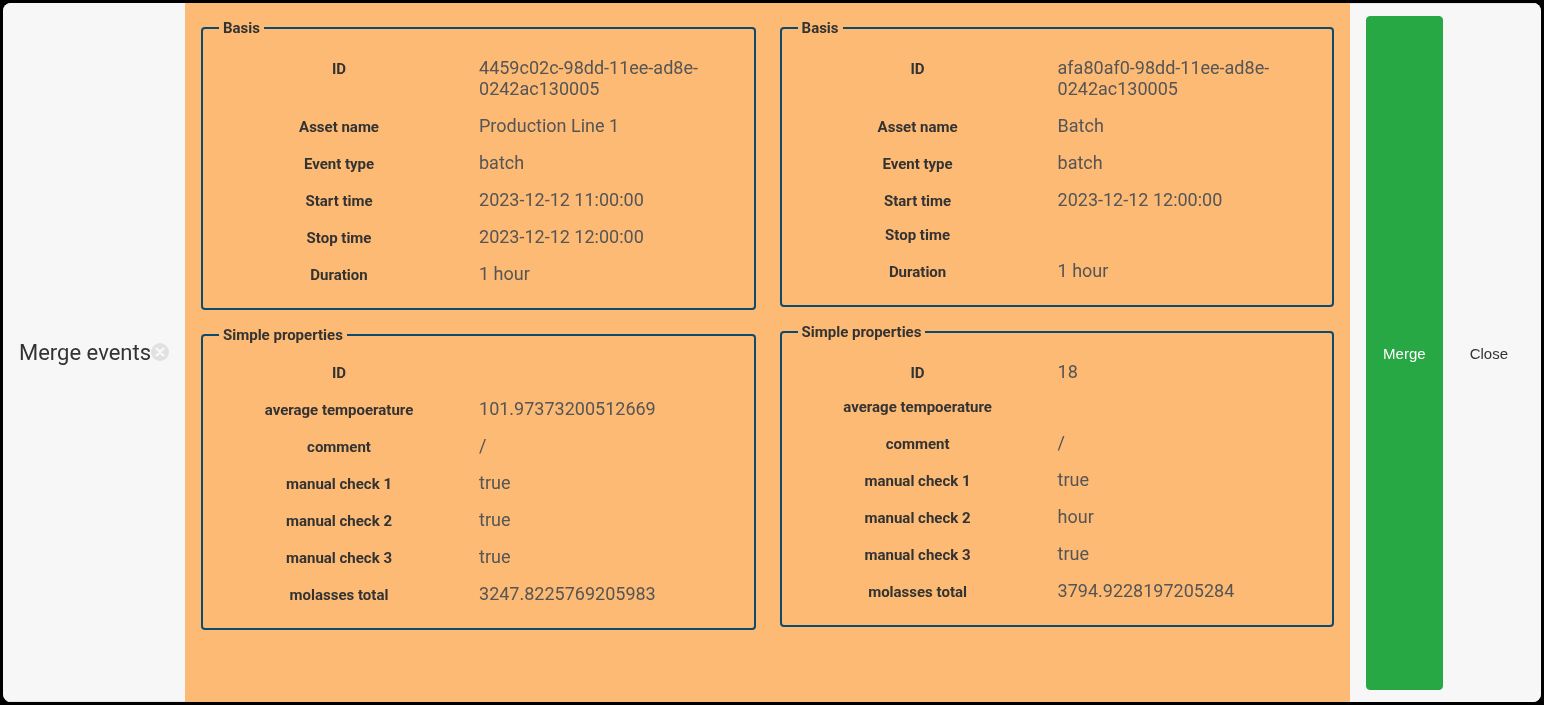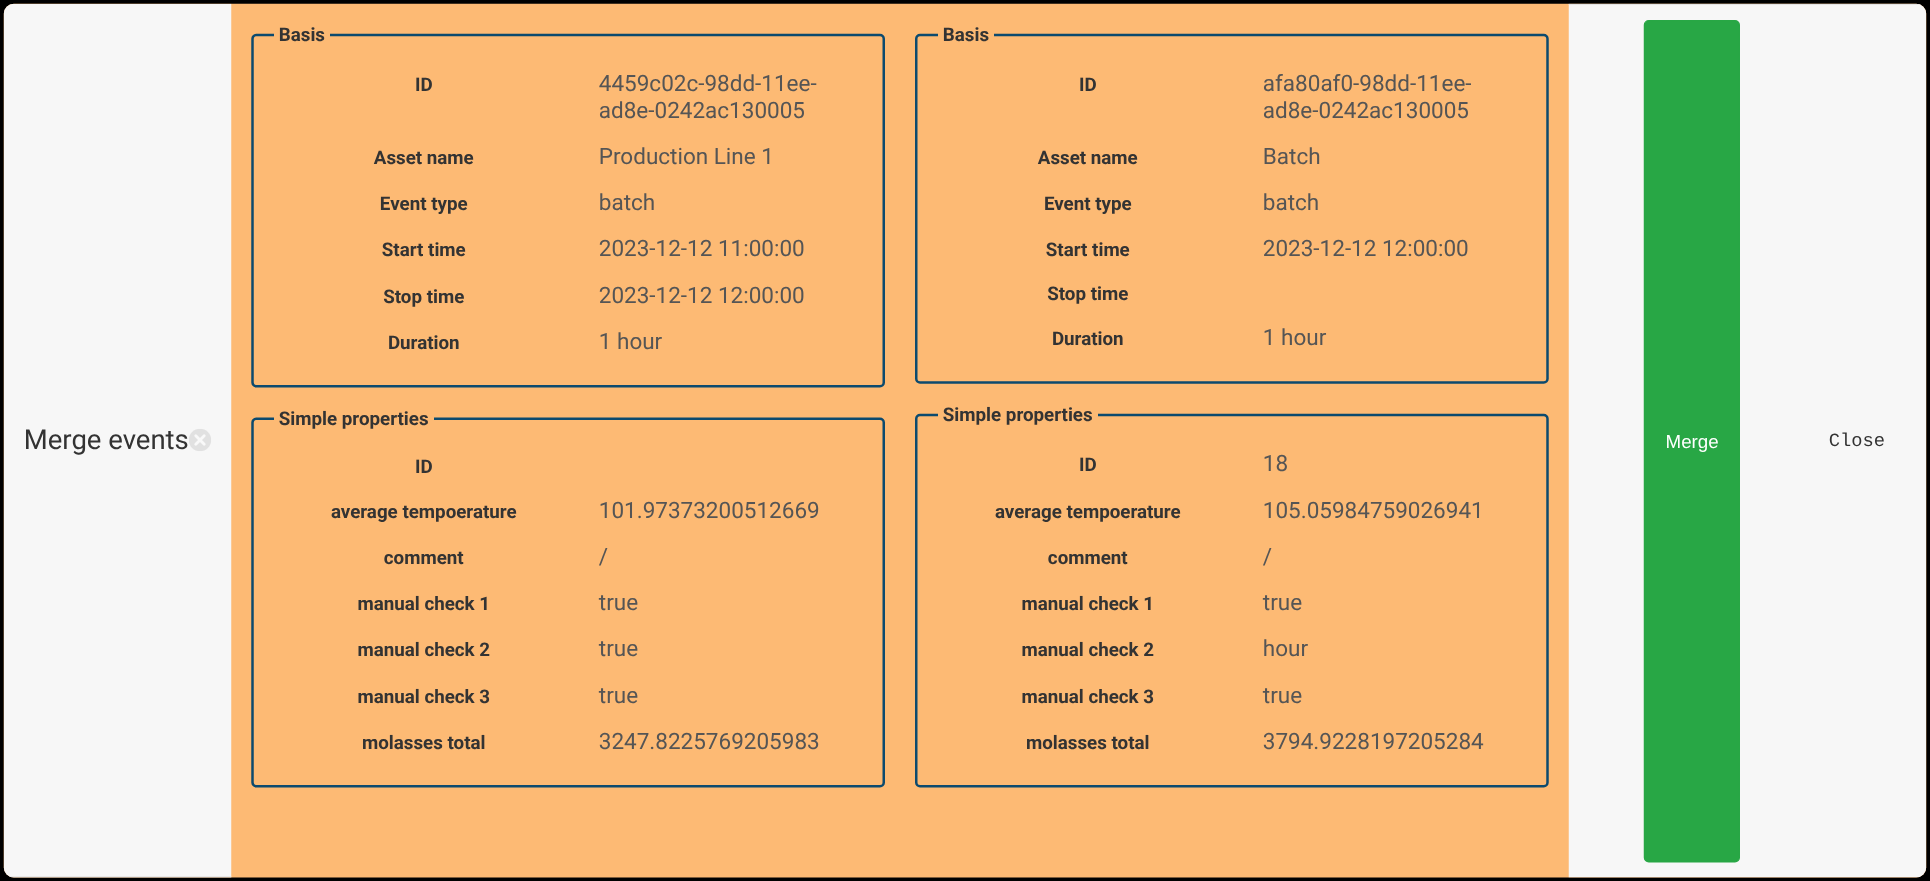--- a/index.html
+++ b/index.html
@@ -99,32 +99,30 @@
       display: flex;
       justify-content: flex-end;
       gap: 10px;
     }
     .btn {
       padding: 0 16px;
       font-size: 15px;
       border-radius: 4px;
       cursor: pointer;
       border: 1px solid transparent;
-      margin-left: 44px;
     }
     .btn-success {
       background: #28a745;
       color: #fff;
       border-color: #28a745;
     }
     .btn-light {
       background: #f7f7f7;
       color: #333;
       border-color: #f7f7f7;
-      font-family: Liberation Mono, monospace;
     }
   </style>
 </head>
 <body>
 
 <div class="modal">
   <div class="modal-header">
     <div class="modal-title">Merge events</div>
     <div class="close-icon">
       <svg viewBox="0 0 16 16" fill="#888">
@@ -226,21 +224,20 @@
       </fieldset>
 
       <fieldset>
         <legend>Simple properties</legend>
         <div class="prop-row">
           <div class="prop-label">ID</div>
           <div class="prop-value">18</div>
         </div>
         <div class="prop-row">
           <div class="prop-label">average tempoerature</div>
-          <div class="prop-value">105.05984759026941</div>
         </div>
         <div class="prop-row">
           <div class="prop-label">comment</div>
           <div class="prop-value">/</div>
         </div>
         <div class="prop-row">
           <div class="prop-label">manual check 1</div>
           <div class="prop-value">true</div>
         </div>
         <div class="prop-row">

